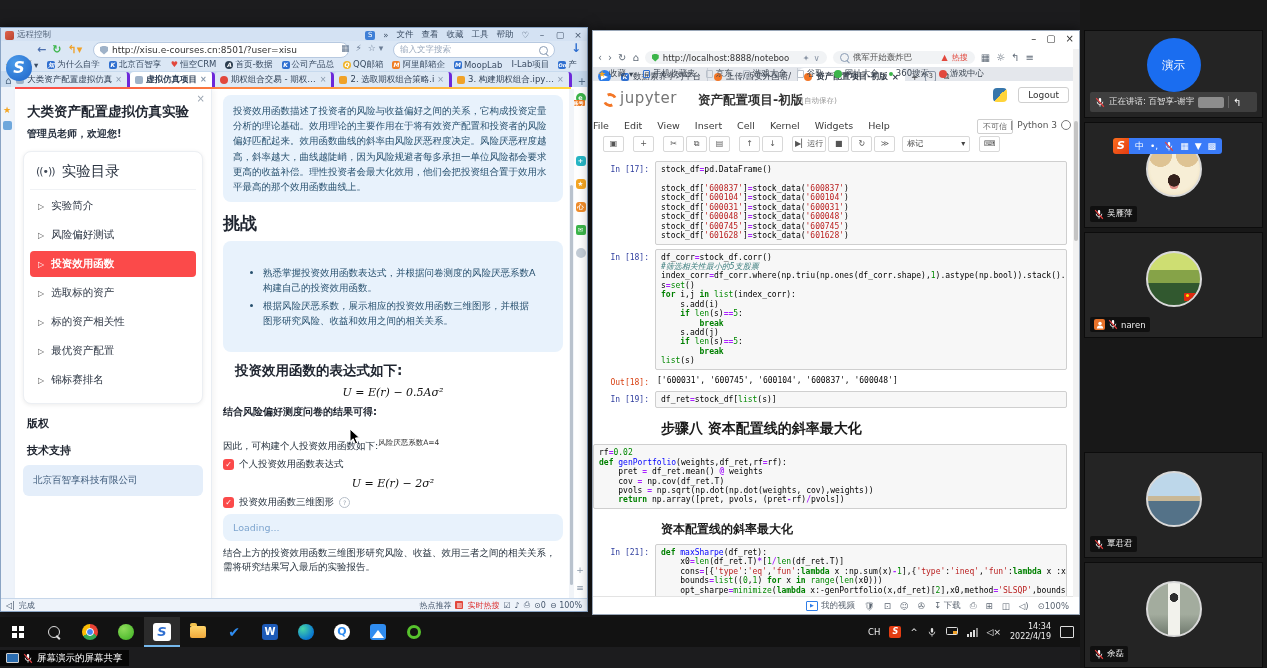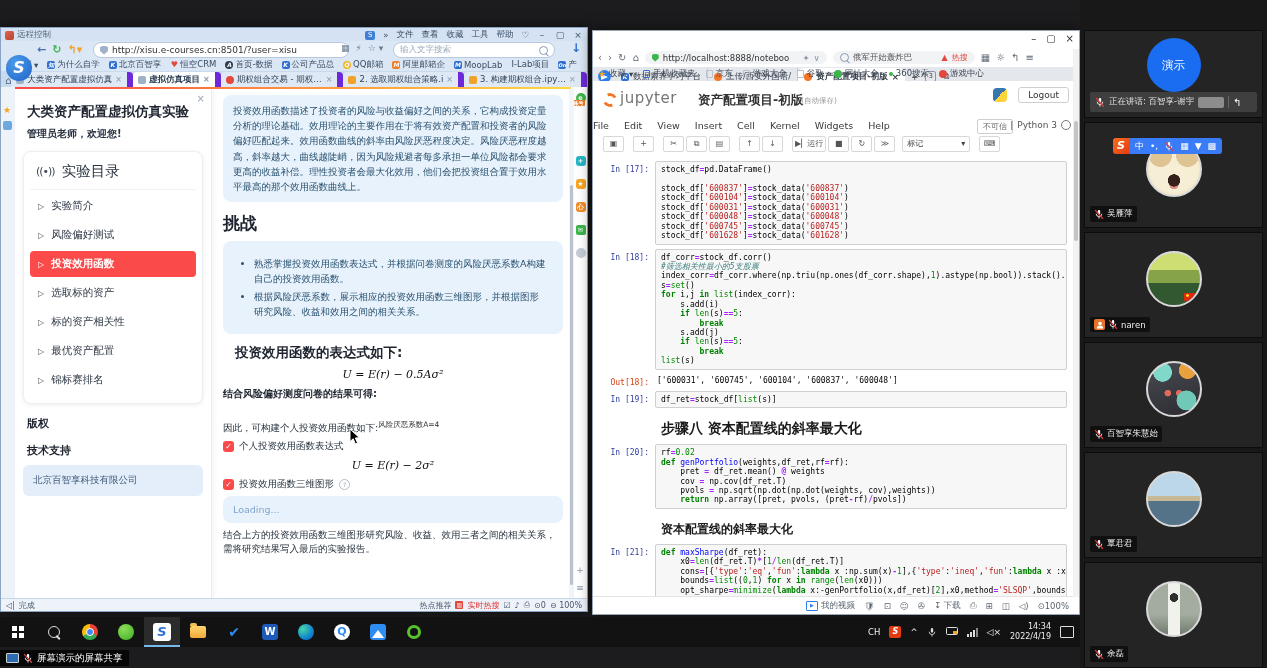--- a/index.html
+++ b/index.html
@@ -43,21 +43,21 @@
   .bi-k{background:#2f6fd0;}
   .bi-heart{background:none;color:#e2483d;font-size:8px;}
   .bi-round{background:#2c3e50;border-radius:50%;}
   .bi-qq{background:#f0b429;border-radius:50%;}
   .bi-m{background:#ef7d24;}
   .bi-m2{background:#2f6fd0;}
   .bi-on{background:#2f6fd0;border-radius:2px;font-size:5px;}
   .sg-tabs{position:absolute;left:0;top:43px;right:0;height:16px;background:#c7daee;display:flex;align-items:flex-end;padding-left:4px;}
   .sg-home{width:18px;font-size:10px;color:#51master;color:#516a85;text-align:center;padding-bottom:1px;}
   .sg-tab{height:15px;display:flex;align-items:center;gap:3px;padding:0 5px;font-size:8.5px;color:#2e3f55;
-    background:rgba(255,255,255,.42);border-right:6px solid #6d28d9;max-width:112px;border-radius:4px 4px 0 0;}
+    background:rgba(255,255,255,.42);border-right:3px solid #6d28d9;max-width:112px;border-radius:4px 4px 0 0;}
   .sg-tab .lbl{white-space:nowrap;overflow:hidden;text-overflow:ellipsis;max-width:86px;}
   .sg-tab.active{background:#fff;font-weight:bold;}
   .sg-tab .x{color:#8696aa;font-size:8px;}
   .ti{display:inline-block;width:8px;height:8px;border-radius:50%;flex:none;}
   .ti-doc{background:#9fb2c8;border-radius:2px;}
   .ti-red{background:#e2483d;}
   .ti-hour{background:#f0a229;border-radius:2px;}
   .sg-plus{font-size:10px;color:#51master;color:#516a85;padding:0 6px;}
   
   .sg-content{position:absolute;left:0;top:59px;right:0;bottom:12px;background:#fff;overflow:hidden;}
@@ -76,21 +76,21 @@
   .st-item .mk{font-size:8px;color:#555;}
   .st-item.active{background:#fb4a4a;color:#fff;font-weight:bold;}
   .st-item.active .mk{color:#fff;}
   .st-sec{margin:12px 12px 0;font-size:11px;font-weight:bold;color:#1f2530;}
   .st-note{margin:7px 8px 0;background:#e4eefa;border-radius:6px;padding:9px 10px;font-size:9.5px;color:#3d5a7a;}
   .st-main{position:absolute;left:222px;top:8px;width:340px;}
   .stp{font-size:9.5px;line-height:1.55;color:#24303c;}
   .info-box{background:#e8f2fc;border-radius:8px;padding:8px 10px;color:#27506e;font-size:9.5px;line-height:1.6;}
   .h-big{font-size:17px;font-weight:bold;color:#1f2530;margin:10px 0 6px;}
   .h-mid{font-size:13.5px;font-weight:bold;color:#1f2530;margin:10px 12px 2px;}
-  .info-box ul{margin:7px;padding-left:14px;}
+  .info-box ul{margin:16px;padding-left:14px;}
   .info-box li{margin:2px 0;}
   .formula{font-family:"DejaVu Serif","Liberation Serif",serif;font-style:italic;font-size:11px;color:#111;text-align:center;margin:6px 0;}
   .bold-line{font-size:10px;font-weight:bold;color:#1f2530;margin:4px 0 18px;}
   .tip{font-size:7.5px;color:#333;vertical-align:4px;}
   .cb-row{display:flex;align-items:center;gap:5px;margin:4px 0;font-size:9.5px;color:#24303c;}
   .cb{width:11px;height:11px;background:#fb4a4a;border-radius:3px;color:#fff;font-size:8px;line-height:11px;text-align:center;flex:none;}
   .help{width:9px;height:9px;border:1px solid #b6bec8;border-radius:50%;color:#9aa4b0;font-size:6px;line-height:9px;text-align:center;}
   .loading-box{background:#e8f2fc;border-radius:8px;padding:8px 10px;color:#7fa6cf;font-size:9.5px;margin:5px 0;}
   .sg-right-icons{position:absolute;right:0;top:6px;width:13px;display:flex;flex-direction:column;gap:13px;align-items:center;}
   .ri{width:10px;height:10px;border-radius:50%;font-size:6.5px;color:#fff;text-align:center;line-height:10px;font-weight:bold;}
@@ -650,21 +650,20 @@
         <div class="cell">
           <div class="cprompt out">Out[18]:</div>
           <div class="coutput">['600031', '600745', '600104', '600837', '600048']</div>
         </div>
         <div class="cell">
           <div class="cprompt">In  [19]:</div>
           <div class="cinput">df_ret<span class="op">=</span>stock_df[<span class="nm">list</span>(s)]</div>
         </div>
         <div class="md2">步骤八 资本配置线的斜率最大化</div>
         <div class="cell">
-          <div class="cprompt">In  [20]:</div>
           <div class="cinput">rf<span class="op">=</span><span class="nm">0.02</span>
 <span class="kw">def</span> <span class="fn">genPortfolio</span>(weights,df_ret,rf<span class="op">=</span>rf):
     pret <span class="op">=</span> df_ret.mean() <span class="op">@</span> weights
     cov <span class="op">=</span> np.cov(df_ret.T)
     pvols <span class="op">=</span> np.sqrt(np.dot(np.dot(weights, cov),weights))
     <span class="kw">return</span> np.array([pret, pvols, (pret<span class="op">-</span>rf)<span class="op">/</span>pvols])</div>
         </div>
         <div class="md3">资本配置线的斜率最大化</div>
         <div class="cell">
           <div class="cprompt">In  [21]:</div>
@@ -742,34 +741,20 @@
           </span>
           <span>
             <svg width="10" height="11" viewBox="0 0 12 13">
               <rect x="4.6" y="1" width="2.8" height="5.6" rx="1.4" fill="#fff"></rect>
               <path d="M2.6 5.6a3.4 3.4 0 0 0 6.8 0" stroke="#fff" fill="none" stroke-width="1"></path>
               <line x1="6" y1="9.4" x2="6" y2="11.4" stroke="#fff" stroke-width="1"></line>
               <line x1="1.4" y1="1.2" x2="10.6" y2="11.6" stroke="#e84040" stroke-width="1.4"></line>
             </svg>
           </span>
           <span>naren</span>
-        </div>
-      </div>
-      <div class="tile" style="top: 342px; height: 106px;">
-        <div class="avatar av-cat"></div>
-        <div class="name-chip">
-          <span>
-            <svg width="10" height="11" viewBox="0 0 12 13">
-              <rect x="4.6" y="1" width="2.8" height="5.6" rx="1.4" fill="#fff"></rect>
-              <path d="M2.6 5.6a3.4 3.4 0 0 0 6.8 0" stroke="#fff" fill="none" stroke-width="1"></path>
-              <line x1="6" y1="9.4" x2="6" y2="11.4" stroke="#fff" stroke-width="1"></line>
-              <line x1="1.4" y1="1.2" x2="10.6" y2="11.6" stroke="#e84040" stroke-width="1.4"></line>
-            </svg>
-          </span>
-          <span>百智享朱慧始</span>
         </div>
       </div>
       <div class="tile" style="top: 452px; height: 106px;">
         <div class="avatar av-lake"></div>
         <div class="name-chip">
           <span>
             <svg width="10" height="11" viewBox="0 0 12 13">
               <rect x="4.6" y="1" width="2.8" height="5.6" rx="1.4" fill="#fff"></rect>
               <path d="M2.6 5.6a3.4 3.4 0 0 0 6.8 0" stroke="#fff" fill="none" stroke-width="1"></path>
               <line x1="6" y1="9.4" x2="6" y2="11.4" stroke="#fff" stroke-width="1"></line>

